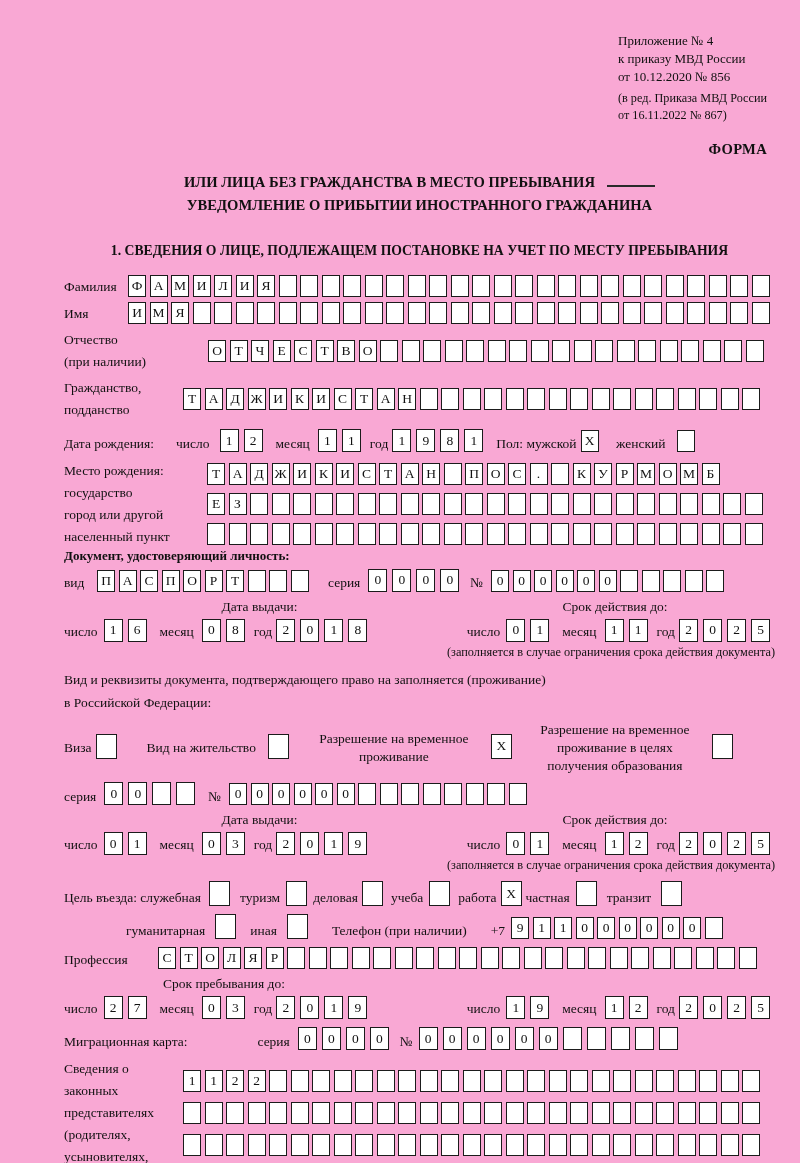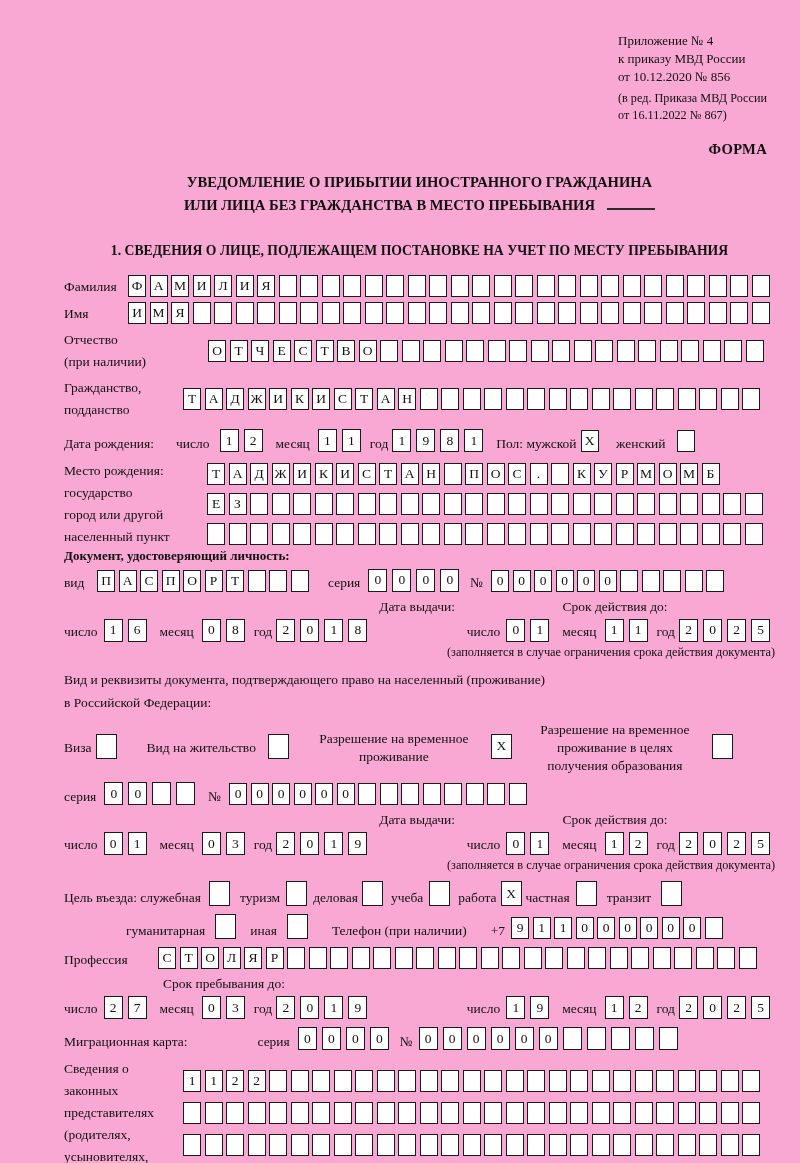--- a/index.html
+++ b/index.html
@@ -42,21 +42,21 @@
   .w178 { width: 178px; flex: 0 0 178px; text-align: center; }
   
   .ml4{margin-left:4px}.ml6{margin-left:6px}.ml8{margin-left:8px}.ml10{margin-left:10px}
   .ml12{margin-left:12px}.ml14{margin-left:14px}.ml16{margin-left:16px}.ml22{margin-left:22px}
   .ml24{margin-left:24px}.ml30{margin-left:30px}.ml62{margin-left:62px}.ml70{margin-left:70px}
   .mr4{margin-right:4px}.mr6{margin-right:6px}.mr8{margin-right:8px}.mr10{margin-right:10px}.mr14{margin-right:14px}
   .mt8{margin-top:8px}
   
   .center-b { font-weight: bold; font-size: 13px; }
   .dates-head { display: flex; margin-top: 7px; }
-  .dh-left { width: 55%; text-align: right; }
+  .dh-left { width: 55%; text-align: center; }
   .dh-right { width: 45%; text-align: center; }
   .dates-row { display: flex; justify-content: space-between; align-items: center; margin-top: 4px; }
   .dg { display: flex; align-items: center; }
   .note-right { text-align: right; font-size: 12.3px; margin-top: 3px; }
   .para { margin-top: 9px; line-height: 1.7; }
 </style>
 </head>
 <body>
 
 <div class="page">
@@ -64,22 +64,22 @@
   <div class="hdr-block">
     <div>Приложение № 4</div>
     <div>к приказу МВД России</div>
     <div>от 10.12.2020 № 856</div>
     <div class="amend amend-first">(в ред. Приказа МВД России</div>
     <div class="amend">от 16.11.2022 № 867)</div>
   </div>
   <div class="forma">ФОРМА</div>
 
   <div class="title">
+    <div><span>ИЛИ ЛИЦА БЕЗ ГРАЖДАНСТВА В МЕСТО ПРЕБЫВАНИЯ</span><span class="blank"></span></div>
     <div>УВЕДОМЛЕНИЕ О ПРИБЫТИИ ИНОСТРАННОГО ГРАЖДАНИНА</div>
-    <div><span>ИЛИ ЛИЦА БЕЗ ГРАЖДАНСТВА В МЕСТО ПРЕБЫВАНИЯ</span><span class="blank"></span></div>
   </div>
 
   <div class="sec-title">1. СВЕДЕНИЯ О ЛИЦЕ, ПОДЛЕЖАЩЕМ ПОСТАНОВКЕ НА УЧЕТ ПО МЕСТУ ПРЕБЫВАНИЯ</div>
 
   <div class="frow" style="margin-top:16px">
     <span class="lbl w64">Фамилия</span>
     <span class="cells">
         <span class="cell">Ф</span>
         <span class="cell">А</span>
         <span class="cell">М</span>
@@ -421,21 +421,21 @@
           <span class="cell">2</span>
           <span class="cell">0</span>
           <span class="cell">2</span>
           <span class="cell">5</span>
         </span>
     </div>
   </div>
   <div class="note-right">(заполняется в случае ограничения срока действия документа)</div>
 
   <div class="para">
-    <div>Вид и реквизиты документа, подтверждающего право на населенный (проживание)</div>
+    <div>Вид и реквизиты документа, подтверждающего право на заполняется (проживание)</div>
     <div>в Российской Федерации:</div>
   </div>
 
   <div class="frow" style="margin-top:4px">
     <span class="lbl">Виза</span>
     <span class="cells cb ml4">
         <span class="cell"></span>
       </span>
     <span class="lbl ml30">Вид на жительство</span>
     <span class="cells cb ml12">

